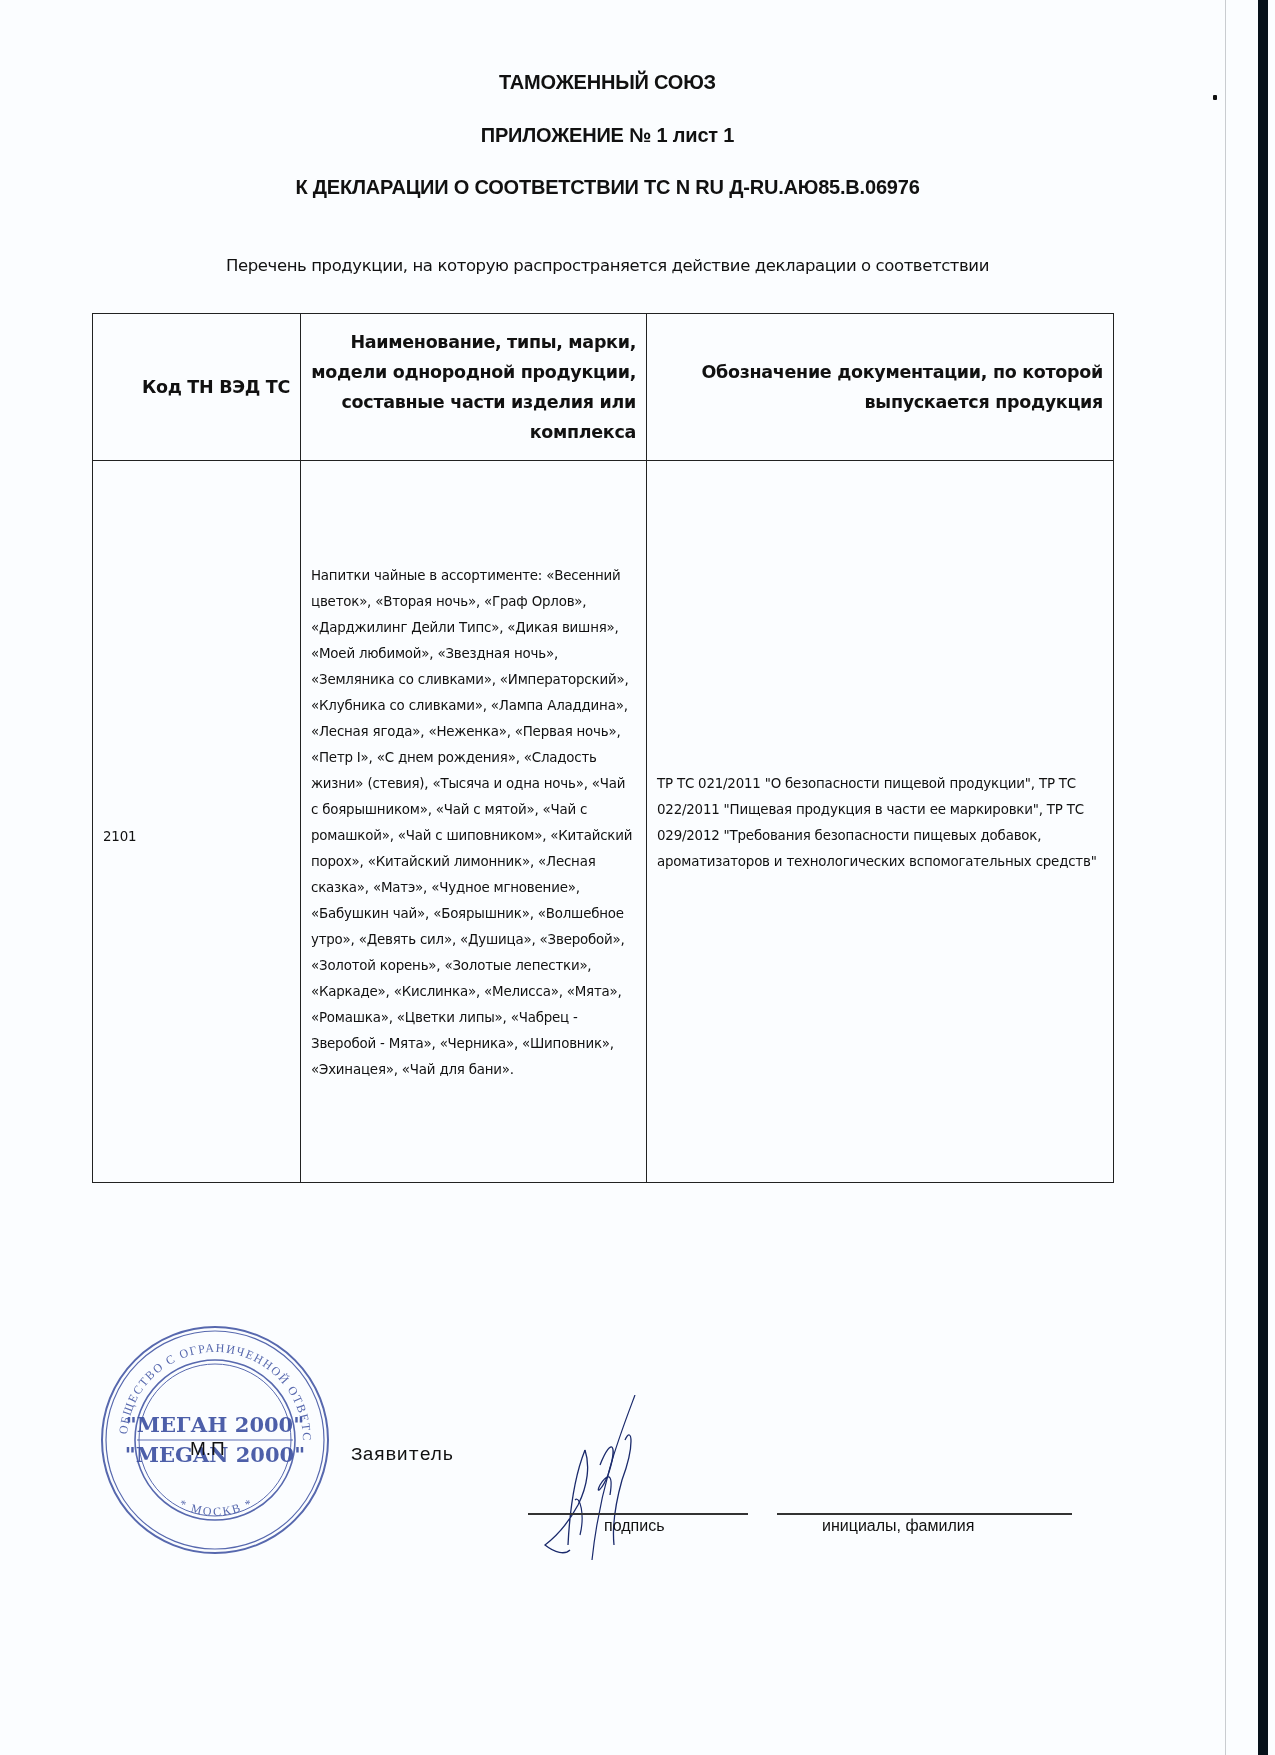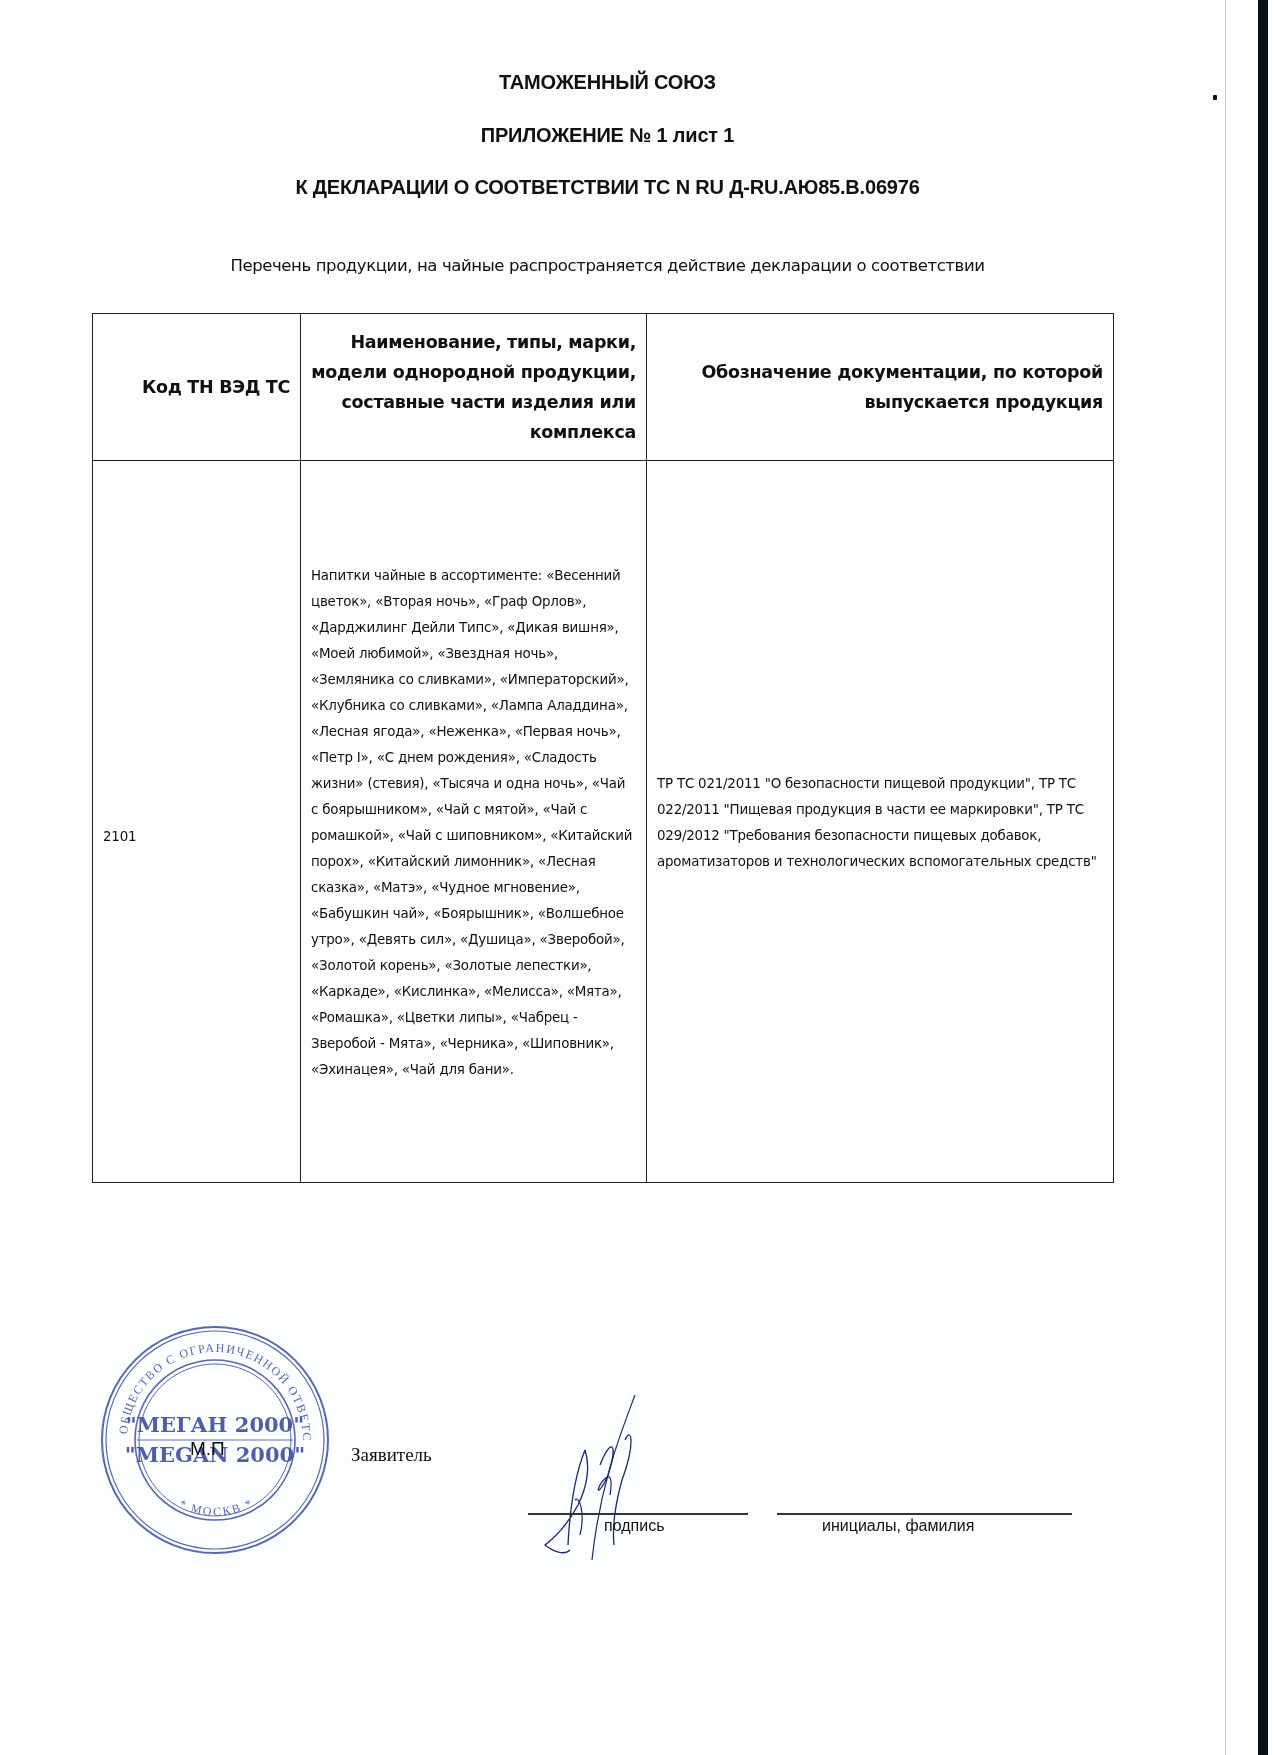--- a/index.html
+++ b/index.html
@@ -39,21 +39,21 @@
     }
     col.c1 { width: 208px; } col.c2 { width: 346px; } col.c3 { width: 467px; }
     table.products td { height: 688px; font-size: 13.4px; line-height: 26px; letter-spacing: -0.2px; }
     td.code { padding-left: 10px; padding-top: 32px; }
     td.names { vertical-align: top; padding: 2px 10px 0 10px; }
     td.docs { vertical-align: top; padding: 2px 8px 0 10px; }
 
     .sig-area { position: absolute; left: 0; top: 0; width: 1275px; height: 1755px; pointer-events: none; }
     .stamp { position: absolute; left: 97px; top: 1322px; width: 236px; height: 236px; pointer-events: auto; }
     .mp { position: absolute; left: 190px; top: 1438px; font-family: "Liberation Sans", sans-serif; font-size: 19px; }
-    .applicant { position: absolute; left: 351px; top: 1444px; font-family: Liberation Serif, serif; font-size: 19px; }
+    .applicant { position: absolute; left: 351px; top: 1444px; font-family: Liberation Mono, monospace; font-size: 19px; }
     .signer-name {
       position: absolute; left: 780px; width: 310px; top: 1446px; text-align: center;
       font-family: "Liberation Sans", sans-serif; font-size: 19px; line-height: 24px;
     }
     .line { position: absolute; height: 1.5px; background: #333; }
     #line-sig { left: 528px; top: 1513px; width: 220px; }
     #line-name { left: 777px; top: 1513px; width: 295px; }
     .cap { position: absolute; font-family: "Liberation Sans", sans-serif; font-size: 16px; top: 1517px; }
     #cap-sig { left: 604px; text-align: center; }
     #cap-name { left: 822px; }
@@ -63,21 +63,21 @@
 <body>
 
 <div class="scan-edge-line"></div>
 <div class="scan-edge-dark"></div>
 <div class="speck"></div>
 
 <div class="title" id="t1">ТАМОЖЕННЫЙ СОЮЗ</div>
 <div class="title" id="t2">ПРИЛОЖЕНИЕ № 1 лист 1</div>
 <div class="title" id="t3">К ДЕКЛАРАЦИИ О СООТВЕТСТВИИ ТС N RU Д-RU.АЮ85.В.06976</div>
 
-<div class="subtitle">Перечень продукции, на чайные распространяется действие декларации о соответствии</div>
+<div class="subtitle">Перечень продукции, на которую распространяется действие декларации о соответствии</div>
 
 <table class="products">
   <colgroup>
       <col class="c1">
       <col class="c2">
       <col class="c3">
     </colgroup>
   <thead>
     <tr>
       <th>Код ТН ВЭД ТС</th>

